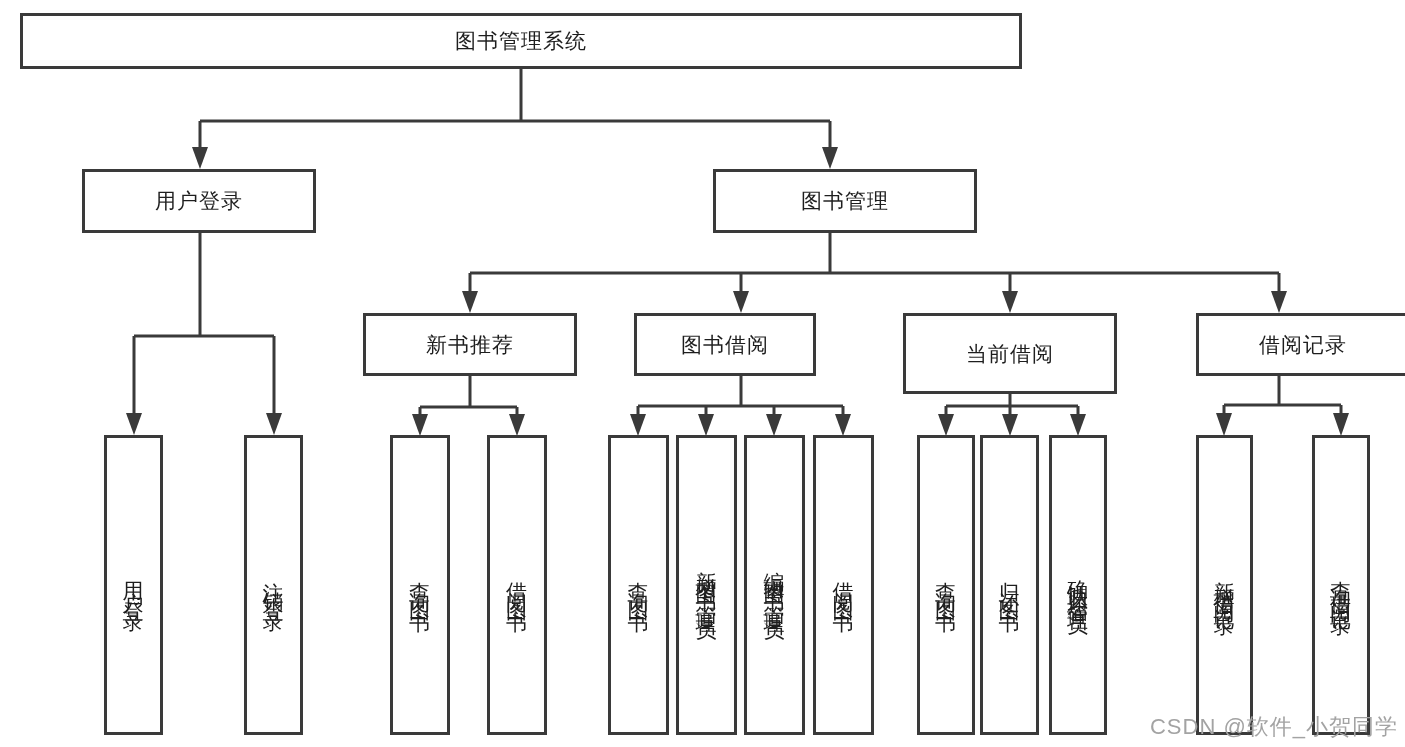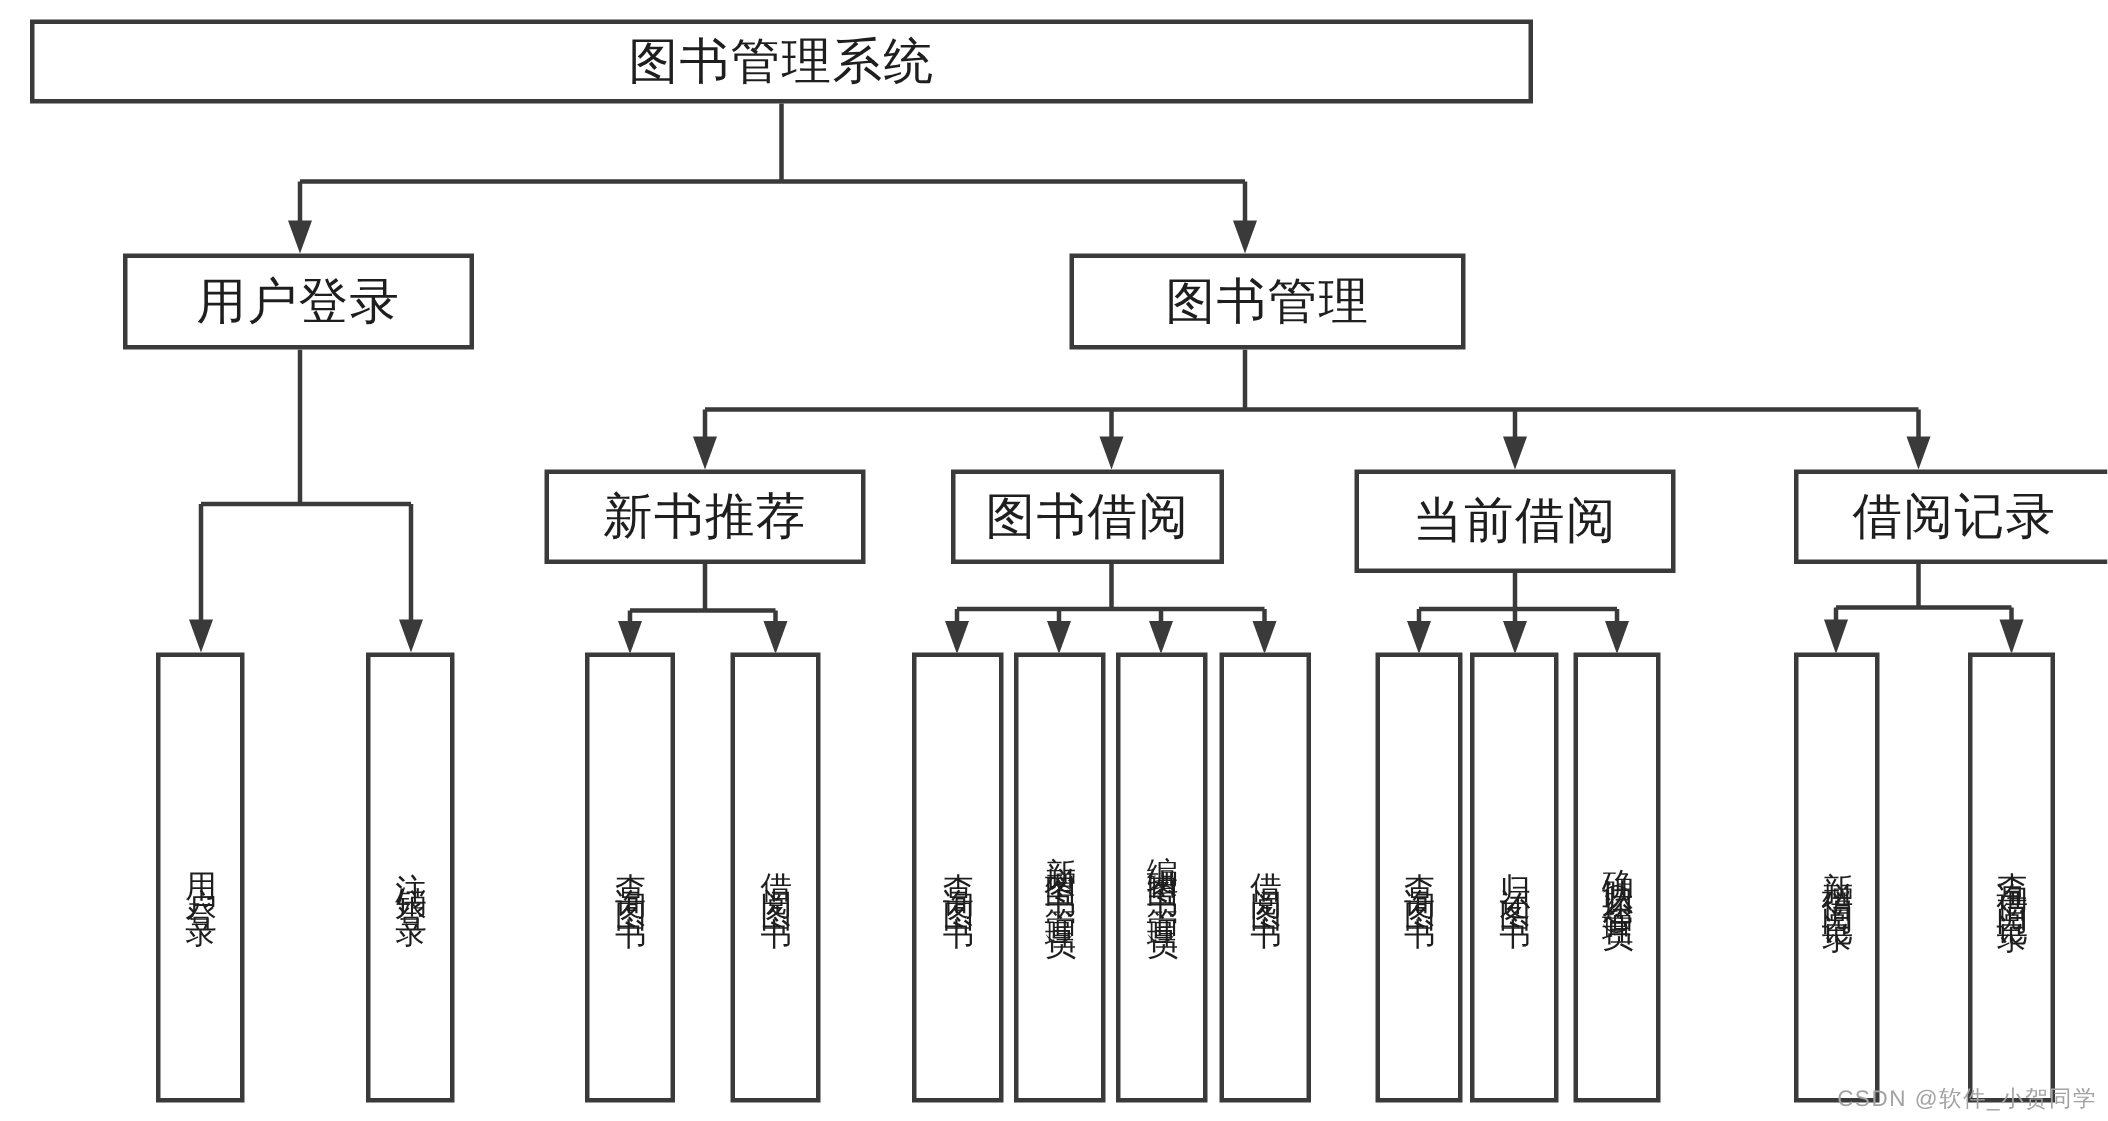--- a/index.html
+++ b/index.html
@@ -14,57 +14,57 @@
   .node{
     position:absolute;
     box-sizing:border-box;
     border:3px solid #3a3a3a;
     background:#ffffff;
     display:flex;
     align-items:center;
     justify-content:center;
     color:#1e1e1e;
   }
-  .h-node{font-size:33px;letter-spacing:1px;white-space:nowrap;}
+  .h-node{font-size:21px;letter-spacing:1px;white-space:nowrap;}
   .v-node{
     top:435px;height:300px;
     writing-mode:vertical-rl;
     text-orientation:mixed;
     font-size:21px;
     letter-spacing:10px;
     line-height:1;
   }
   
   #n-root{left:20px;top:13px;width:1002px;height:56px;}
   
   #n-user-login{left:82px;top:169px;width:234px;height:64px;}
   #n-book-mgmt{left:713px;top:169px;width:264px;height:64px;}
   
   #n-new-book{left:363px;top:313px;width:214px;height:63px;}
   #n-book-borrow{left:634px;top:313px;width:182px;height:63px;}
-  #n-current-borrow{left:903px;top:313px;width:214px;height:69px;}
+  #n-current-borrow{left:903px;top:313px;width:214px;height:81px;}
   #n-borrow-record{left:1172px;top:313px;width:214px;height:63px;margin-left:24px;}
   
   #v-user-login{left:104px;width:59px;}
   #v-logout{left:244px;width:59px;}
   #v-nb-query{left:390px;width:60px;}
   #v-nb-borrow{left:487px;width:60px;}
   #v-bb-query{left:608px;width:61px;}
   #v-bb-add{left:676px;width:61px;letter-spacing:7px;}
   #v-bb-edit{left:744px;width:61px;letter-spacing:7px;}
   #v-bb-borrow{left:813px;width:61px;}
   #v-cb-query{left:917px;width:58px;}
   #v-cb-return{left:980px;width:59px;}
   #v-cb-confirm{left:1049px;width:58px;letter-spacing:5px;}
   #v-br-add{left:1196px;width:57px;letter-spacing:7px;}
   #v-br-query{left:1312px;width:58px;letter-spacing:7px;}
   .watermark{
     position:absolute;
     right:7px;bottom:5px;
-    font-size:15px;
+    font-size:22px;
     color:#a3a3a3;
     letter-spacing:1px;
     z-index:5;
     white-space:nowrap;
   }
   .cline{stroke:#3a3a3a;stroke-width:3;fill:none;}
   .ahead{fill:#3a3a3a;stroke:none;}
 </style>
 </head>
 <body>

